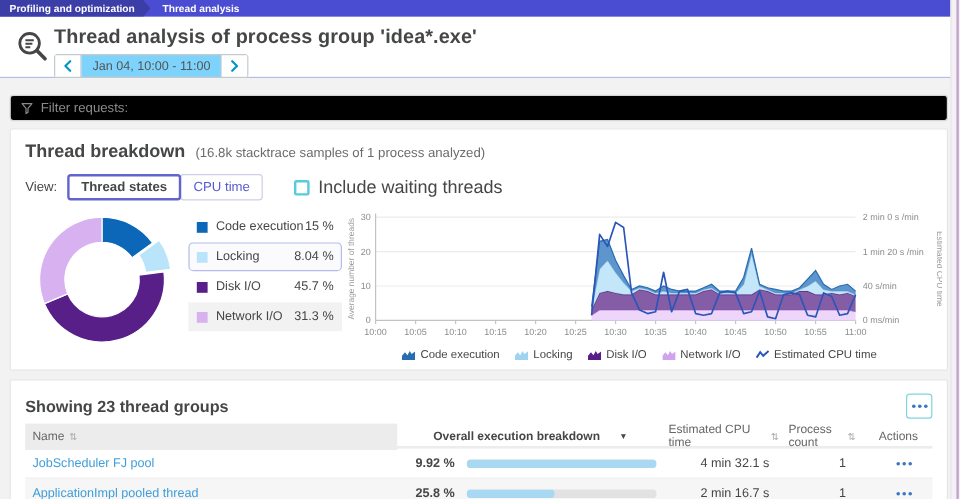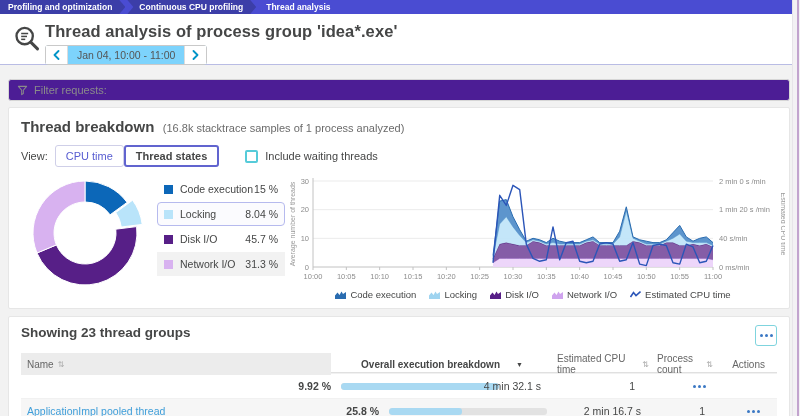--- a/index.html
+++ b/index.html
@@ -18,52 +18,52 @@
   .hdr{background:#fff;height:51px;border-bottom:1px solid #b9bce4;display:flex;padding:8px 0 0 13px}
   .hicon{width:32px;padding-top:3px}
   .htitle{font-size:16.5px;font-weight:700;color:#454646;letter-spacing:.1px}
   .timeframe{display:inline-flex;align-items:center;height:20px;border:1px solid #c9c9c9;border-radius:3px;background:#7dd3fc;margin-top:4px}
   .tfbtn{width:21px;height:100%;display:flex;align-items:center;justify-content:center;background:#fff;border:none;cursor:pointer}
   .tflabel{font-size:10.5px;color:#555;padding:0 9px;border-left:1px solid #dcdcdc;border-right:1px solid #dcdcdc;height:100%;display:flex;align-items:center}
 
   .page{padding:14px 10px 0 8px}
 
   
-  .filter{background:#4c1d95;border:1px solid #d6d6d6;border-radius:3px;height:22px;display:flex;align-items:center;padding:0 8px;margin-bottom:6px}
+  .filter{background:#000000;border:1px solid #d6d6d6;border-radius:3px;height:22px;display:flex;align-items:center;padding:0 8px;margin-bottom:6px}
   .filter .ph{font-size:11px;color:#8b8b8b;margin-left:6px}
 
   .card{background:#fff;border:1px solid #e6e6e6;border-radius:2px}
   .card.bd{padding:10px 12px 8px 12px;margin-bottom:7px;height:202px}
   .bd-head{font-size:15px;font-weight:700}
   .bd-sub{font-size:11px;color:#6b6b6b;font-weight:400;margin-left:4px}
 
   .viewrow{display:flex;align-items:center;margin-top:9px;height:22px}
   .viewlbl{font-size:11px;margin-right:8px}
   .vbtn{font-size:11px;padding:3px 10px;background:#fff;border:1px solid #cfcfe8;color:#575cd1;cursor:pointer;border-radius:3px;margin-left:-1px}
   .vbtn.active{border:2px solid #6164cf;color:#454646;font-weight:700;z-index:1;position:relative;margin-left:0}
   .chk{width:13px;height:13px;border:2px solid #56cbd9;border-radius:2px;background:#fff;margin:0 7px 0 26px;cursor:pointer}
-  .chklbl{font-size:11px}
+  .chklbl{font-size:15px}
 
   .content{display:flex;margin-top:4px}
   .donutwrap{width:130px;padding:2px 0 0 6px}
   .dlegend{width:128px;margin:6px 4px 0 6px}
   .leg{display:flex;align-items:center;height:24px;padding:0 6px;font-size:10.5px;border:1px solid transparent;margin-bottom:1px;cursor:pointer}
   .leg.shaded{background:#f2f2f2}
   .leg.sel{border:1px solid #b6baee;border-radius:4px;background:#fbfbfe}
   .sw{width:9px;height:9px;display:inline-block;margin-right:7px;flex:none}
   .ll{flex:1}
   .lv{text-align:left;color:#454646}
 
   .chartwrap{flex:1;padding-top:2px;min-width:0}
   .chart-legend{display:flex;justify-content:center;gap:13px;margin-top:0;font-size:9.5px;color:#454646}
   .cli{display:inline-flex;align-items:center;gap:4px;cursor:pointer}
 
   
   .card.tblcard{padding:8px 12px;height:110px}
-  .tbl-toprow{display:flex;justify-content:space-between;height:26px}
+  .tbl-toprow{display:flex;align-items:center;justify-content:space-between;height:26px}
   .tbl-title{font-size:13.5px;font-weight:700}
   .morebtn{width:22px;height:21px;border:1.5px solid #7fd4de;border-radius:3px;background:#fff;display:flex;align-items:center;justify-content:center;gap:2px;cursor:pointer;color:#3b78c4}
   .dot{width:3px;height:3px;border-radius:50%;background:currentColor}
 
   .thead,.trow{display:grid;grid-template-columns:310px 48px 174px 100px 70px 1fr;align-items:center}
   .thead{height:20px;font-size:10px;color:#666;border-bottom:1px solid #e0e0e0;margin-top:2px}
   .th{display:flex;align-items:center;gap:4px;height:100%;padding:0 4px}
   .th.c0{background:#ececec;padding-left:6px}
   .th.c1{justify-content:center;color:#454646;font-weight:700}
   .th.c2,.th.c3{justify-content:flex-end}
@@ -89,21 +89,20 @@
   .sbar{position:absolute;top:0;right:0;width:8px;height:416px;background:#f3f1f4;border-left:1px solid #e7e4e9}
   .sthumb{position:absolute;top:0;right:1px;width:2px;height:100%;background:#c2a3ce}
 
   svg text{font-family:"Liberation Sans",sans-serif}
 </style>
 </head>
 <body>
 
 <div class="bcbar">
     <div class="crumb">Profiling and optimization</div>
-    <div class="crumb notch">Continuous CPU profiling</div>
     <div class="crumb-current">Thread analysis</div>
   </div>
 
 <div class="hdr">
   <div class="hicon">
     <svg width="28" height="28" viewBox="0 0 24 24" fill="none">
       <circle cx="10" cy="9.5" r="7" stroke="#454646" stroke-width="2"></circle>
       <line x1="7" y1="7.3" x2="13" y2="7.3" stroke="#454646" stroke-width="1.3"></line>
       <line x1="7" y1="9.8" x2="12" y2="9.8" stroke="#454646" stroke-width="1.3"></line>
       <line x1="7" y1="12.3" x2="10.5" y2="12.3" stroke="#454646" stroke-width="1.3"></line>
@@ -138,22 +137,22 @@
   </div>
 
   <div class="card bd">
     <div>
       <span class="bd-head">Thread breakdown</span>
       <span class="bd-sub">(16.8k stacktrace samples of 1 process analyzed)</span>
     </div>
     <div class="viewrow">
       <span class="viewlbl">View:</span>
       <span style="display:flex">
+          <button class="vbtn active">Thread states</button>
           <button class="vbtn">CPU time</button>
-          <button class="vbtn active">Thread states</button>
         </span>
       <span class="chk"></span>
       <span class="chklbl">Include waiting threads</span>
     </div>
     <div class="content">
       <div class="donutwrap"><svg width="120" height="120" viewBox="0 0 120 120">
             <path d="M58.0,8.0 A52,52 0 0 1 100.1,29.4 L83.1,41.8 A31,31 0 0 0 58.0,29.0 Z" fill="#0c67b8" stroke="#fff" stroke-width="1"></path>
             <path d="M105.6,27.2 A52,52 0 0 1 115.2,51.4 L94.3,54.0 A31,31 0 0 0 88.7,39.6 Z" fill="#b9e4fa" stroke="#fff" stroke-width="1"></path>
             <path d="M109.6,53.6 A52,52 0 0 1 10.0,80.0 L29.4,71.9 A31,31 0 0 0 88.8,56.2 Z" fill="#571f87" stroke="#fff" stroke-width="1"></path>
             <path d="M10.0,80.0 A52,52 0 0 1 58.0,8.0 L58.0,29.0 A31,31 0 0 0 29.4,71.9 Z" fill="#d8b2f0" stroke="#fff" stroke-width="1"></path>
@@ -294,20 +293,21 @@
         <div class="th c3">
           <span>Process count</span>
           <span class="sort">⇅</span>
         </div>
         <div class="th c4">
           <span>Actions</span>
         </div>
       </div>
     <div>
         <div class="trow">
+          <div class="td name"><a class="nlink">JobScheduler FJ pool</a></div>
           <div class="td pct">9.92 %</div>
           <div class="td barc">
             <div class="track">
               <div class="fill" style="width: 100%; background: rgb(169, 217, 242);"></div>
             </div>
           </div>
           <div class="td cpu">4 min 32.1 s</div>
           <div class="td cnt">1</div>
           <div class="td act">
             <button class="dotsbtn">

